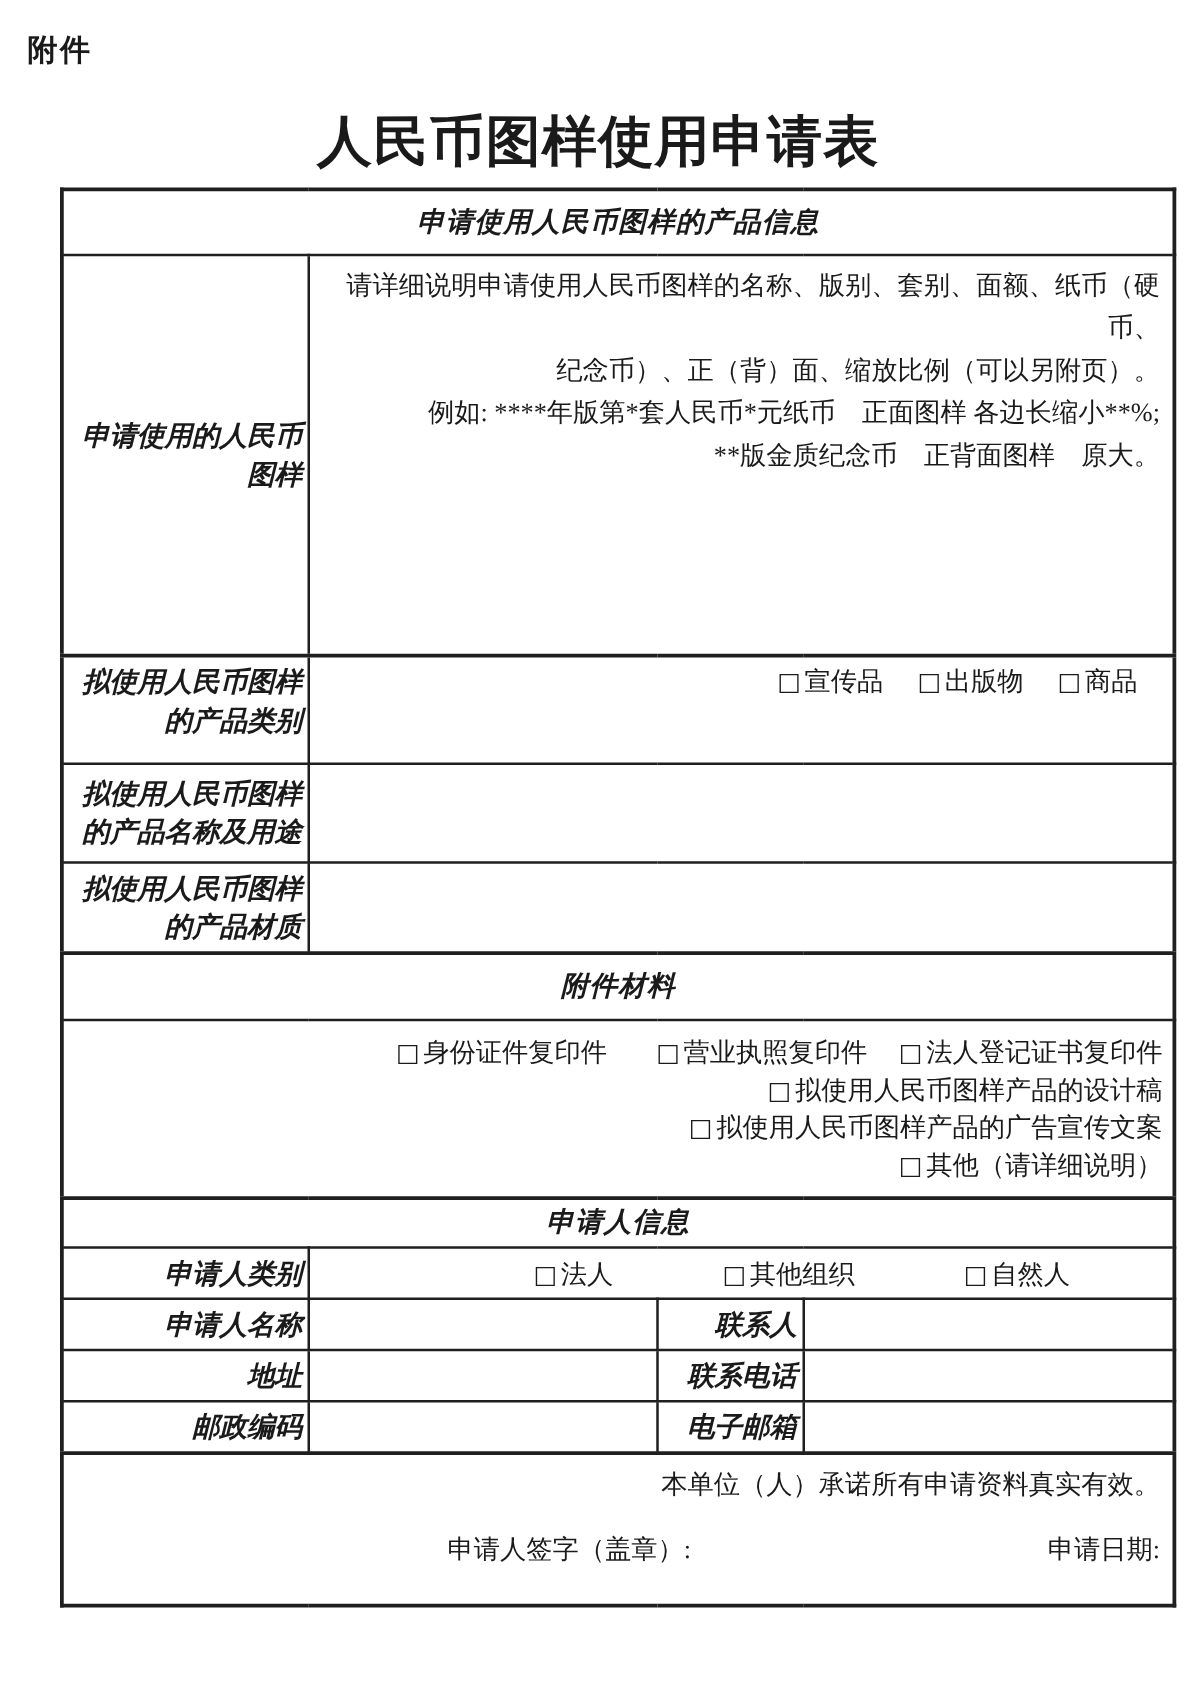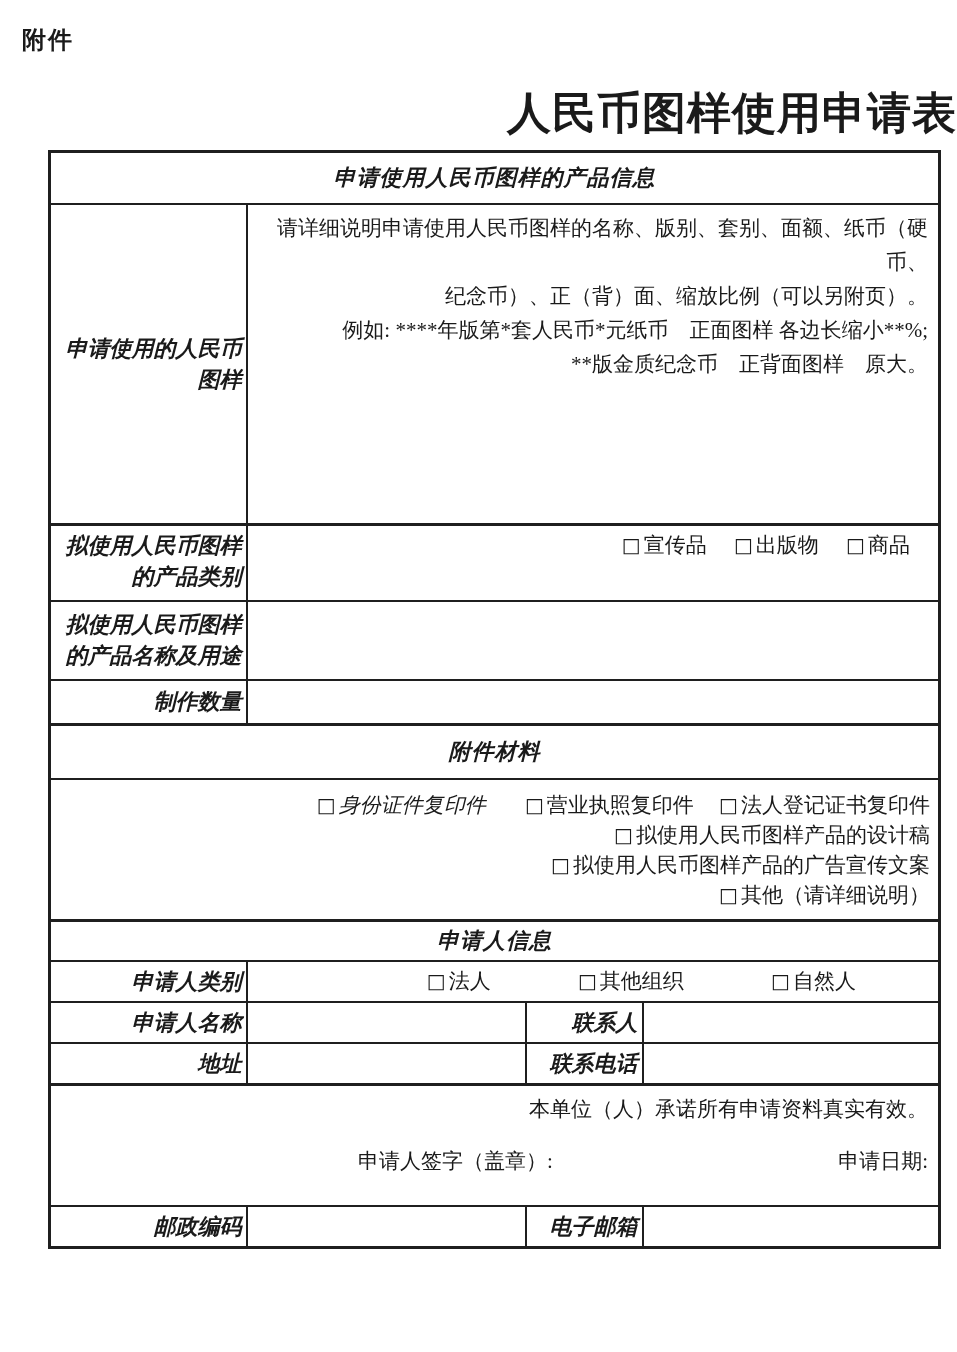--- a/index.html
+++ b/index.html
@@ -21,21 +21,21 @@
     font-weight: 600;
     font-size: 24px;
     letter-spacing: 2px;
   }
 
   .page-title {
     position: absolute;
     left: 0;
     top: 84px;
     width: 957px;
-    text-align: right;
+    text-align: center;
     font-size: 44px;
     font-weight: bold;
     letter-spacing: 1px;
   }
 
   table.form {
     position: absolute;
     left: 48px;
     top: 150px;
     width: 890px;
@@ -79,21 +79,21 @@
     font-family: "DejaVu Sans", "Liberation Sans", sans-serif;
     font-size: 20px;
     margin-right: 3px;
   }
   .cb-item { display: inline-block; white-space: nowrap; }
 
   .category-content { padding: 5px 6px 0 13px; }
   .category-content .cb-item { margin-right: 22px; }
 
   .attach-block { padding: 10px 8px 6px 8px; line-height: 30px; }
-  .attach-row1 .cb-item:nth-child(1) { margin-right: 34px; font-style: italic; }
+  .attach-row1 .cb-item:nth-child(1) { margin-right: 34px; }
   .attach-row1 .cb-item:nth-child(2) { margin-right: 20px; }
 
   .type-content { padding-left: 10px; border-radius: 12px; }
   .type-content .cb-item { margin-right: 82px; }
 
   .declaration-cell { padding: 8px 10px; line-height: 30px; }
   .signature-row { margin-top: 22px; }
   .date-label { display: inline-block; margin-left: 280px; }
 
   .val-cell { padding: 2px 6px; }
@@ -121,44 +121,44 @@
     <td class="row-label" style="height:321px">申请使用的人民币图样</td>
     <td colspan="3" class="cell-top pattern-content">
       <div>请详细说明申请使用人民币图样的名称、版别、套别、面额、纸币（硬币、</div>
       <div>纪念币）、正（背）面、缩放比例（可以另附页）。</div>
       <div>例如: ****年版第*套人民币*元纸币　正面图样 各边长缩小**%;</div>
       <div>**版金质纪念币　正背面图样　原大。</div>
     </td>
   </tr>
 
   <tr>
-    <td class="row-label cell-top thick-top" style="height:76px">拟使用人民币图样的产品类别</td>
+    <td class="row-label cell-top thick-top" style="height:86px">拟使用人民币图样的产品类别</td>
     <td colspan="3" class="cell-top category-content thick-top">
       <span class="cb-item">
         <span class="cb">□</span><span>宣传品</span>
       </span>
       <span class="cb-item">
         <span class="cb">□</span><span>出版物</span>
       </span>
       <span class="cb-item">
         <span class="cb">□</span><span>商品</span>
       </span>
     </td>
   </tr>
 
   <tr>
     <td class="row-label" style="height:79px">拟使用人民币图样的产品名称及用途</td>
     <td colspan="3" class="val-cell"></td>
   </tr>
 
-
-  <tr>
-    <td class="row-label" style="height:45px">制作数量</td>
+  <tr>
+    <td class="row-label" style="height:62px">拟使用人民币图样的产品材质</td>
     <td colspan="3" class="val-cell"></td>
   </tr>
+
 
   <tr>
     <th class="section-header thick-top" colspan="4" style="height:54px">附件材料</th>
   </tr>
 
   <tr>
     <td colspan="4" class="cell-top attach-block" style="height:142px">
       <div class="attach-row1">
         <span class="cb-item">
           <span class="cb">□</span><span>身份证件复印件</span>
@@ -211,33 +211,33 @@
     <td class="row-label" style="height:40px">申请人名称</td>
     <td class="val-cell"></td>
     <td class="row-label">联系人</td>
     <td class="val-cell"></td>
   </tr>
 
   <tr>
     <td class="row-label" style="height:40px">地址</td>
     <td class="val-cell"></td>
     <td class="row-label">联系电话</td>
+    <td class="val-cell"></td>
+  </tr>
+
+  <tr>
+    <td class="row-label" style="height:40px">邮政编码</td>
+    <td class="val-cell"></td>
+    <td class="row-label">电子邮箱</td>
     <td class="val-cell"></td>
   </tr>
 
   <tr>
     <td colspan="4" class="cell-top declaration-cell thick-top" style="height:122px">
       <div>本单位（人）承诺所有申请资料真实有效。</div>
       <div class="signature-row">
         <span>申请人签字（盖章）:</span>
         <span class="date-label">申请日期:</span>
       </div>
     </td>
   </tr>
-
-  <tr>
-    <td class="row-label" style="height:40px">邮政编码</td>
-    <td class="val-cell"></td>
-    <td class="row-label">电子邮箱</td>
-    <td class="val-cell"></td>
-  </tr>
 </tbody>
   </table>
 
 </body></html>

